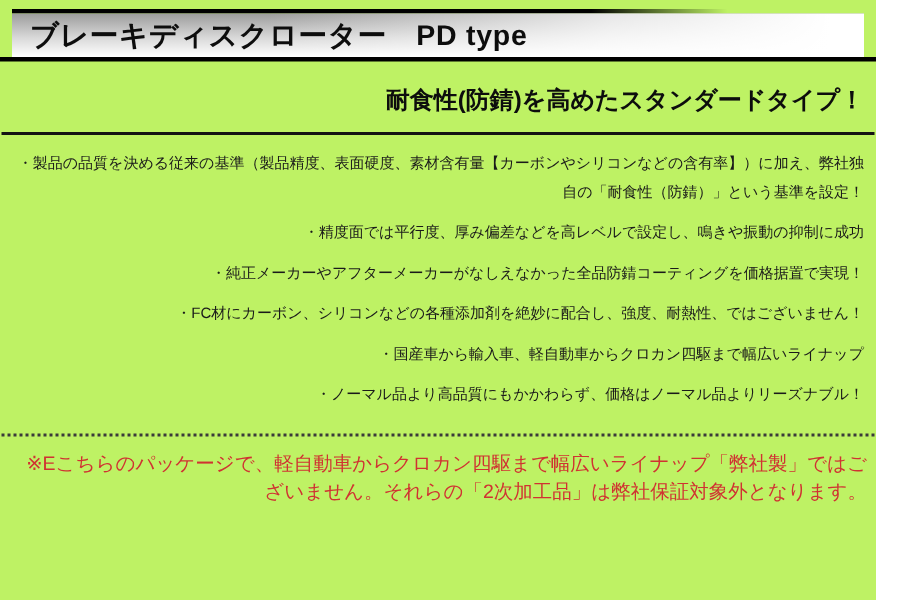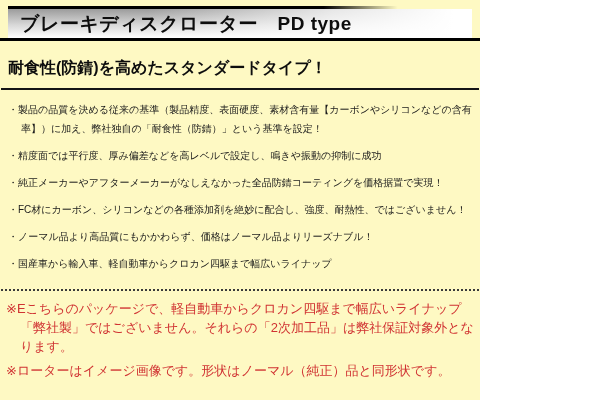--- a/index.html
+++ b/index.html
@@ -3,25 +3,26 @@
 <meta charset="utf-8">
 <style>
   html, body {
     margin: 0;
     padding: 0;
     background: #ffffff;
     font-family: "Liberation Sans", "DejaVu Sans", sans-serif;
   }
   .page {
     position: relative;
-    width: 480px;
+    width: 584px;
     height: 400px;
-    background: #fef9c3;
+    background: #bef264;
     overflow: hidden;
     color: #1a1a1a;
+    text-align: right;
   }
 
   
   .banner {
     margin: 6px 8px 0 8px;
   }
   .banner-topline {
     height: 3px;
     background: linear-gradient(to right, #000 0%, #000 68%, rgba(0,0,0,0) 84%);
   }
@@ -111,24 +112,23 @@
   <div class="black-rule"></div>
 
   <div class="section-heading">耐食性(防錆)を高めたスタンダードタイプ！</div>
   <div class="heading-underline"></div>
 
   <div class="features">
     <div class="feature">・製品の品質を決める従来の基準（製品精度、表面硬度、素材含有量【カーボンやシリコンなどの含有率】）に加え、弊社独自の「耐食性（防錆）」という基準を設定！</div>
     <div class="feature">・精度面では平行度、厚み偏差などを高レベルで設定し、鳴きや振動の抑制に成功</div>
     <div class="feature">・純正メーカーやアフターメーカーがなしえなかった全品防錆コーティングを価格据置で実現！</div>
     <div class="feature">・FC材にカーボン、シリコンなどの各種添加剤を絶妙に配合し、強度、耐熱性、ではございません！</div>
+    <div class="feature">・国産車から輸入車、軽自動車からクロカン四駆まで幅広いライナップ</div>
     <div class="feature">・ノーマル品より高品質にもかかわらず、価格はノーマル品よりリーズナブル！</div>
-    <div class="feature">・国産車から輸入車、軽自動車からクロカン四駆まで幅広いライナップ</div>
   </div>
 
   <div class="dotted-divider"></div>
 
   <div class="notes">
     <div class="note">※Eこちらのパッケージで、軽自動車からクロカン四駆まで幅広いライナップ「弊社製」ではございません。それらの「2次加工品」は弊社保証対象外となります。</div>
-    <div class="note">※ローターはイメージ画像です。形状はノーマル（純正）品と同形状です。</div>
   </div>
 
 </div>
 
 </body></html>

